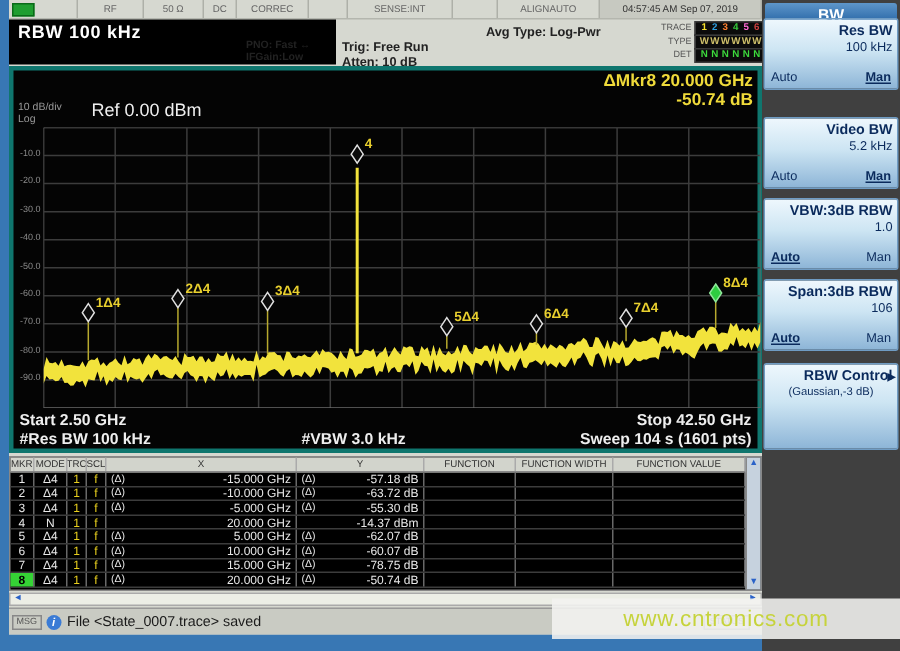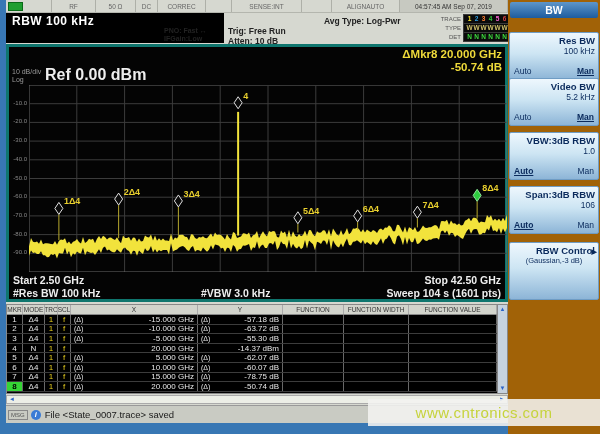--- a/index.html
+++ b/index.html
@@ -30,21 +30,21 @@
   .tlab{width:27px;text-align:right;font-size:6px;color:#555;padding-right:2px;box-sizing:border-box}
   .tchip{background:#0b0b0b;border:1px solid #3a3a3a;height:8px;display:flex;align-items:center;padding:0 2px}
   .tchip span{font-size:6.5px;font-weight:bold;width:7px;text-align:center;line-height:8px}
 
   
   .graph{position:absolute;left:0;top:44px;width:502px;height:258px;background:#040404;
          border:3px solid #0f766e;box-sizing:border-box}
   .dmkr{position:absolute;right:3px;top:1px;text-align:right;color:#efda3a;font-weight:bold;
         font-size:11.5px;line-height:13px}
   .scale{position:absolute;left:3px;top:21px;font-size:7px;color:#9a9a9a;line-height:8px}
-  .ref{position:absolute;left:36px;top:19px;font-size:16px;font-weight:bold;color:#eee}
+  .ref{position:absolute;left:52px;top:19px;font-size:12px;font-weight:normal;color:#eee}
   .plot{position:absolute;left:20px;top:38px;width:478px;height:187px}
   .ylab{position:absolute;left:0;width:18px;text-align:right;font-size:6px;color:#8a8a8a}
   .gann{position:absolute;font-size:10.5px;font-weight:bold;color:#eee;white-space:nowrap}
 
   
   .mtable{position:absolute;left:0;top:304px;width:502px;height:90px;background:#000;
           display:flex;border:1px solid #888;box-sizing:border-box}
   .tgrid{width:490px}
   .thead{display:flex;height:10px;background:#d2d4cc;border-bottom:1px solid #888;box-sizing:border-box}
   .th{font-size:6.5px;color:#333;display:flex;align-items:center;justify-content:center;
@@ -68,21 +68,21 @@
   
   .sbar{position:absolute;left:0;top:405px;width:502px;height:18px;background:#c9cbc3;
         border-top:1px solid #999;display:flex;align-items:center;box-sizing:border-box}
   .msgbox{border:1px solid #888;font-size:6px;color:#555;padding:1px 2px;margin:0 3px 0 2px}
   .info{width:10px;height:10px;border-radius:50%;background:#3a7bd5;color:#fff;font-size:7.5px;
         font-weight:bold;text-align:center;line-height:10px;margin-right:4px;font-style:italic}
   .msgtext{font-size:9.5px;color:#1a1a1a}
   .statusbox{margin-left:auto;margin-right:8px;border:1px solid #888;font-size:6px;color:#555;padding:1px 3px}
 
   
-  .sidebar{position:absolute;left:508px;top:0;width:92px;height:434px;background:#a16207}
+  .sidebar{position:absolute;left:508px;top:0;width:92px;height:434px;background:#404040}
   .sbhead{position:absolute;left:2px;top:2px;width:88px;height:16px;
           background:linear-gradient(180deg,#5e96ca,#1d5c9e);color:#fff;font-weight:bold;
           font-size:10.5px;text-align:center;line-height:16px;border-radius:2px}
   .skey{position:absolute;left:1px;width:90px;border-radius:2px;box-sizing:border-box;
         padding:2px 3px;color:#0a2a5c;
         background:linear-gradient(180deg,#eef7fd 0%,#cde5f3 45%,#8db5d7 100%);
         border:1px solid #6f9cc4}
   .sklabel{font-size:9.5px;font-weight:bold;text-align:right;line-height:11px;position:relative}
   .skvalue{font-size:8.5px;text-align:right;line-height:10px}
   .skvalue2{font-size:7.5px;text-align:center;line-height:10px}
@@ -406,21 +406,21 @@
     <div class="msgbox">MSG</div>
     <div class="info">i</div>
     <div class="msgtext">File &lt;State_0007.trace&gt; saved</div>
     <div class="statusbox">STATUS</div>
   </div>
 
 </div>
 
 <div class="sidebar">
   <div class="sbhead">BW</div>
-<div class="skey" style="top: 32px; height: 48px; padding-left: 23px;">
+<div class="skey" style="top: 12px; height: 48px; padding-left: 23px;">
       <div class="sklabel">Res BW</div>
       <div class="skvalue">100 kHz</div>
       <div class="skrow">
         <span>Auto</span>
         <span class="u">Man</span>
       </div>
     </div>
     <div class="skey" style="top: 78px; height: 48px;">
       <div class="sklabel">Video BW</div>
       <div class="skvalue">5.2 kHz</div>

